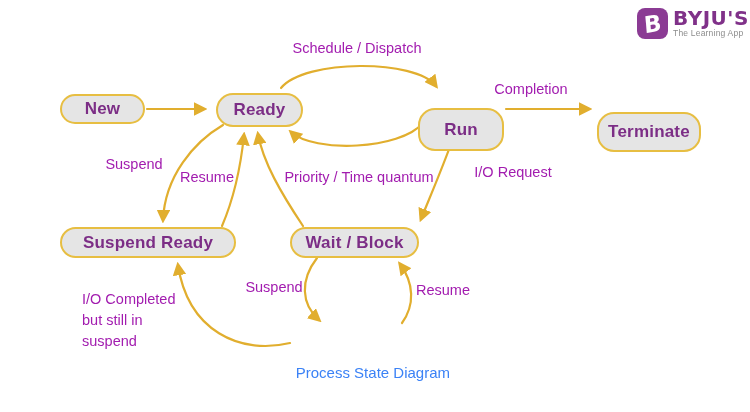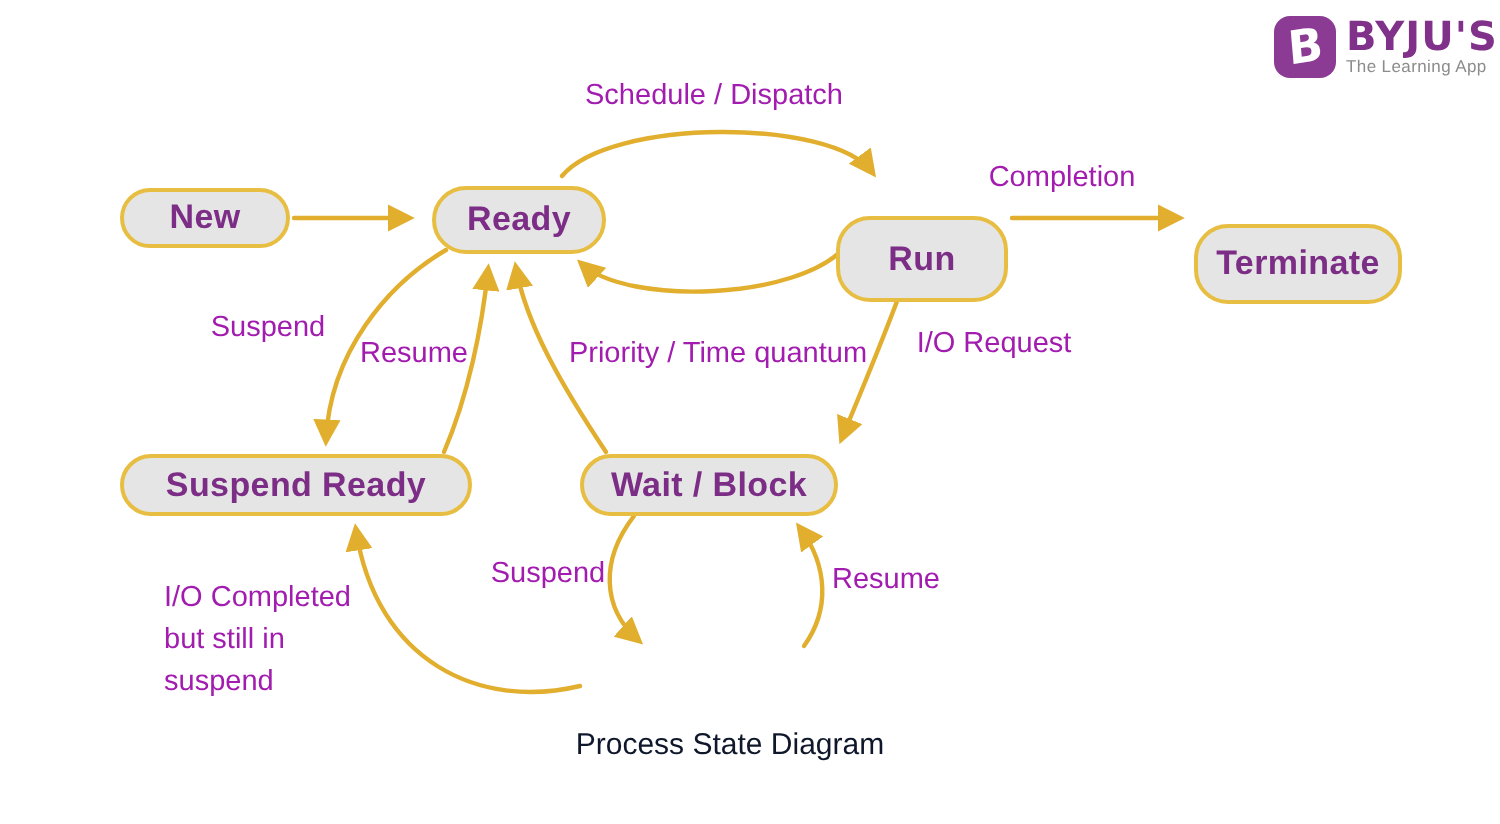--- a/index.html
+++ b/index.html
@@ -14,22 +14,22 @@
     background:#e5e5e5;border:2px solid #E7BE42;border-radius:17px;
     color:#7C2E86;font-weight:bold;font-size:17px;letter-spacing:.2px;
     white-space:nowrap;
   }
   .elabel{
     position:absolute;color:#a21caf;font-size:14.5px;line-height:1.12;
     text-align:center;
   }
   .elabel.left{text-align:left;line-height:1.45;}
   .title{
-    position:absolute;left:280px;top:364px;width:170px;text-align:center;
-    color:#0f172a;font-size:15px;
+    position:absolute;left:280px;top:364px;width:170px;text-align:right;
+    color:#3b82f6;font-size:15px;
   }
   .logo{
     position:absolute;left:637px;top:8px;display:flex;align-items:flex-start;gap:5px;
   }
   .logo-badge{
     width:31px;height:31px;background:#8B3B94;border-radius:8px;
     display:flex;align-items:center;justify-content:center;
   }
   .logo-badge span{
     color:#ffffff;font-weight:bold;font-size:23px;
@@ -71,21 +71,21 @@
   <div class="node" style="left:60px;top:94px;width:85px;height:30px;">New</div>
   <div class="node" style="left:216px;top:93px;width:87px;height:34px;">Ready</div>
   <div class="node" style="left:418px;top:108px;width:86px;height:43px;">Run</div>
   <div class="node" style="left:597px;top:94px;width:104px;height:40px;margin-top:18px;">Terminate</div>
   <div class="node" style="left:290px;top:227px;width:129px;height:31px;">Wait / Block</div>
   <div class="node" style="left:60px;top:227px;width:176px;height:31px;">Suspend Ready</div>
 
   <div class="elabel" style="left:272px;top:40px;width:170px;">Schedule / Dispatch</div>
   <div class="elabel" style="left:487px;top:81px;width:88px;">Completion</div>
   <div class="elabel" style="left:276px;top:169px;width:166px;">Priority / Time quantum</div>
-  <div class="elabel" style="left:452px;top:164px;width:90px;">I/O Request</div>
+  <div class="elabel" style="left:468px;top:164px;width:90px;">I/O Request</div>
   <div class="elabel" style="left:100px;top:156px;width:68px;">Suspend</div>
   <div class="elabel" style="left:175px;top:169px;width:64px;">Resume</div>
   <div class="elabel" style="left:240px;top:279px;width:68px;">Suspend</div>
   <div class="elabel" style="left:411px;top:282px;width:64px;">Resume</div>
   <div class="elabel left" style="left:82px;top:289px;width:102px;">I/O Completed but still in suspend</div>
 
   <div class="title">Process State Diagram</div>
 
   <div class="logo">
     <div class="logo-badge">

